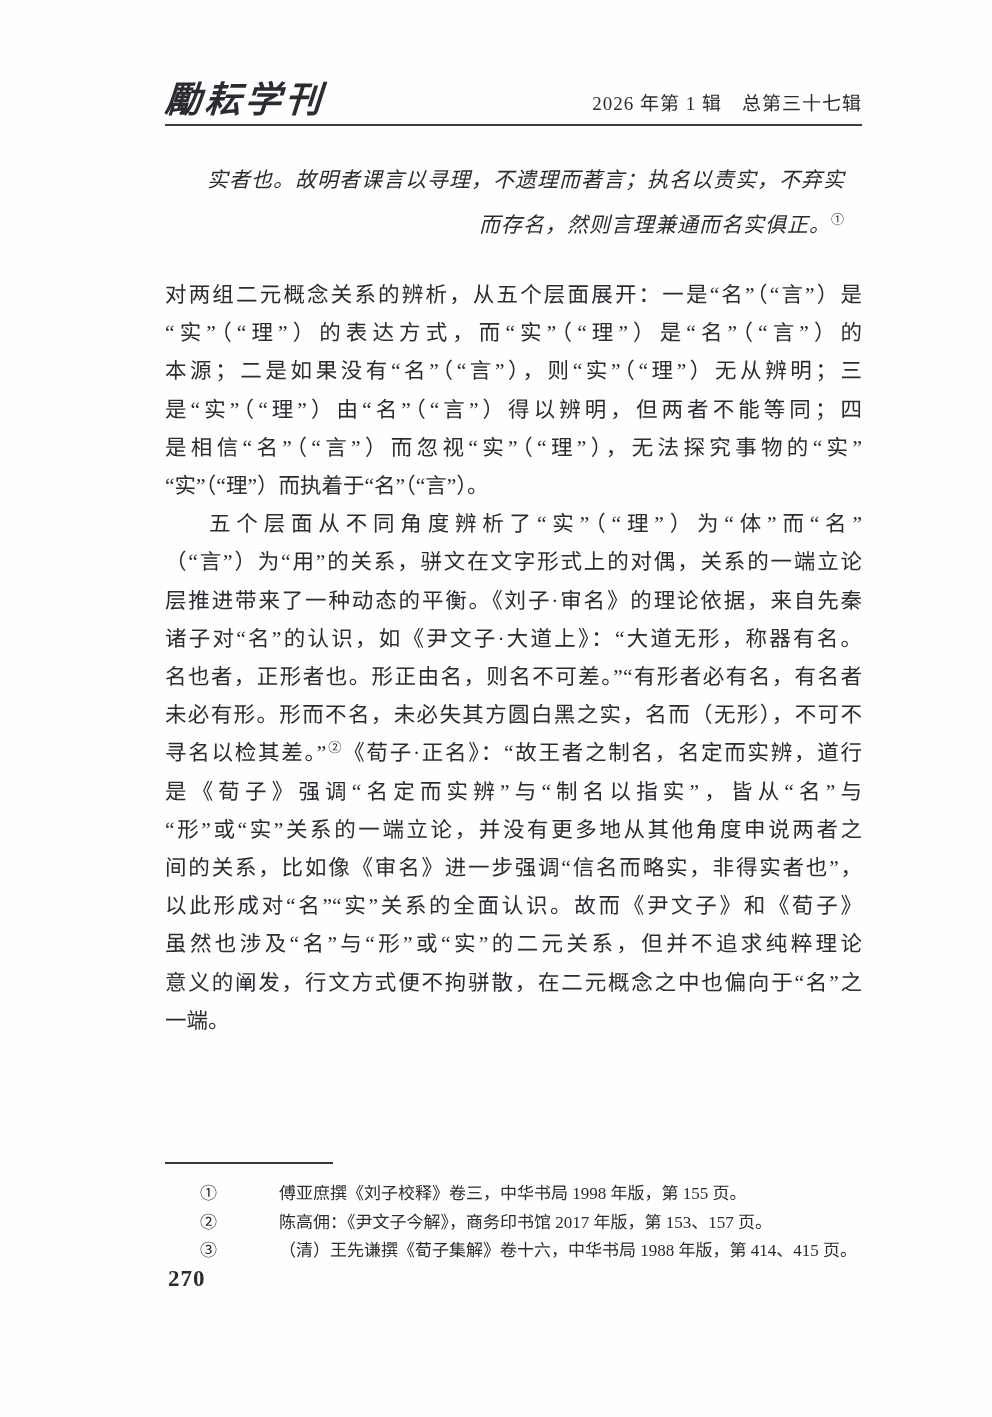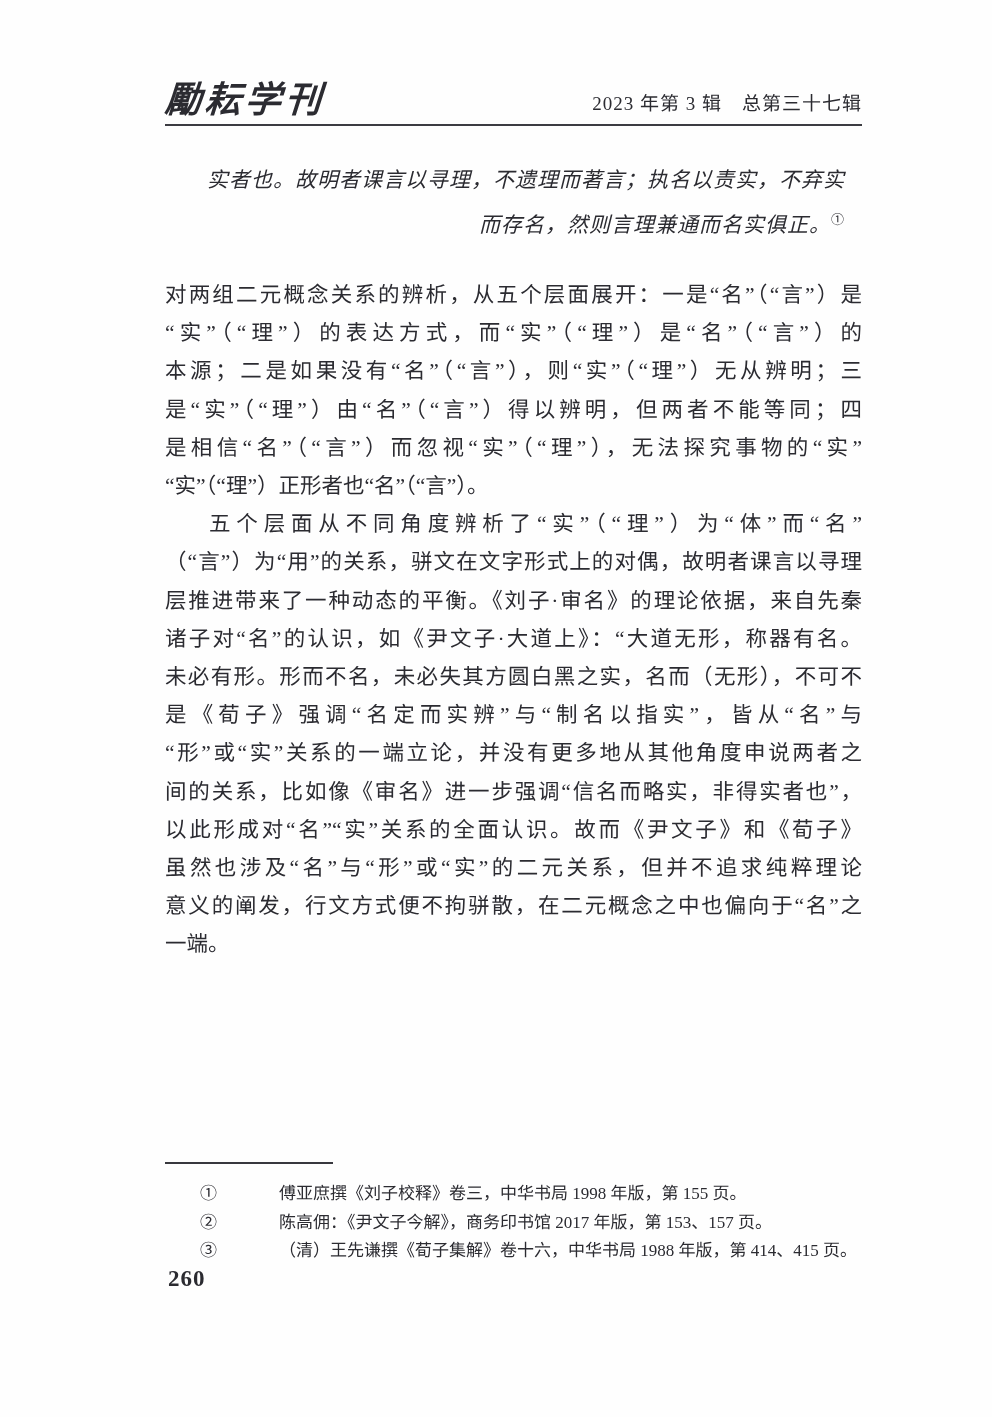--- a/index.html
+++ b/index.html
@@ -121,43 +121,45 @@
     letter-spacing: 1px;
   }
 </style>
 </head>
 <body>
 
 <div class="page">
 
   <div class="header">
     <span class="logo">勵耘学刊</span>
-    <span class="issue-info">2023 年第 3 辑　总第三十七辑</span>
+    <span class="issue-info">2026 年第 1 辑　总第三十七辑</span>
   </div>
 
   <div class="quote">
       <div class="line">实者也。故明者课言以寻理，不遗理而著言；执名以责实，不弃实</div>
       <div class="line last">而存名，然则言理兼通而名实俱正。<sup>①</sup></div>
     </div>
 
   <div class="body-text">
       <div class="para">
         <div class="line">对两组二元概念关系的辨析，从五个层面展开：一是“名”（“言”）是</div>
         <div class="line">“实”（“理”）的表达方式，而“实”（“理”）是“名”（“言”）的</div>
         <div class="line">本源；二是如果没有“名”（“言”），则“实”（“理”）无从辨明；三</div>
         <div class="line">是“实”（“理”）由“名”（“言”）得以辨明，但两者不能等同；四</div>
         <div class="line">是相信“名”（“言”）而忽视“实”（“理”），无法探究事物的“实”</div>
-        <div class="line last">“实”（“理”）正形者也“名”（“言”）。</div>
+        <div class="line last">“实”（“理”）而执着于“名”（“言”）。</div>
       </div>
       <div class="para">
         <div class="line indent">五个层面从不同角度辨析了“实”（“理”）为“体”而“名”</div>
-        <div class="line">（“言”）为“用”的关系，骈文在文字形式上的对偶，故明者课言以寻理</div>
+        <div class="line">（“言”）为“用”的关系，骈文在文字形式上的对偶，关系的一端立论</div>
         <div class="line">层推进带来了一种动态的平衡。《刘子·审名》的理论依据，来自先秦</div>
         <div class="line">诸子对“名”的认识，如《尹文子·大道上》：“大道无形，称器有名。</div>
+        <div class="line">名也者，正形者也。形正由名，则名不可差。”“有形者必有名，有名者</div>
         <div class="line">未必有形。形而不名，未必失其方圆白黑之实，名而（无形），不可不</div>
+        <div class="line">寻名以检其差。”<sup>②</sup>《荀子·正名》：“故王者之制名，名定而实辨，道行</div>
         <div class="line">是《荀子》强调“名定而实辨”与“制名以指实”，皆从“名”与</div>
         <div class="line">“形”或“实”关系的一端立论，并没有更多地从其他角度申说两者之</div>
         <div class="line">间的关系，比如像《审名》进一步强调“信名而略实，非得实者也”，</div>
         <div class="line">以此形成对“名”“实”关系的全面认识。故而《尹文子》和《荀子》</div>
         <div class="line">虽然也涉及“名”与“形”或“实”的二元关系，但并不追求纯粹理论</div>
         <div class="line">意义的阐发，行文方式便不拘骈散，在二元概念之中也偏向于“名”之</div>
         <div class="line last">一端。</div>
       </div>
     </div>
 
@@ -171,15 +173,15 @@
       <div class="footnote">
         <span class="fn-marker">②</span>
         <span class="fn-text">陈高佣：《尹文子今解》，商务印书馆 2017 年版，第 153、157 页。</span>
       </div>
       <div class="footnote">
         <span class="fn-marker">③</span>
         <span class="fn-text">（清）王先谦撰《荀子集解》卷十六，中华书局 1988 年版，第 414、415 页。</span>
       </div>
     </div>
 
-  <div class="page-number">260</div>
+  <div class="page-number">270</div>
 
 </div>
 
 </body></html>

